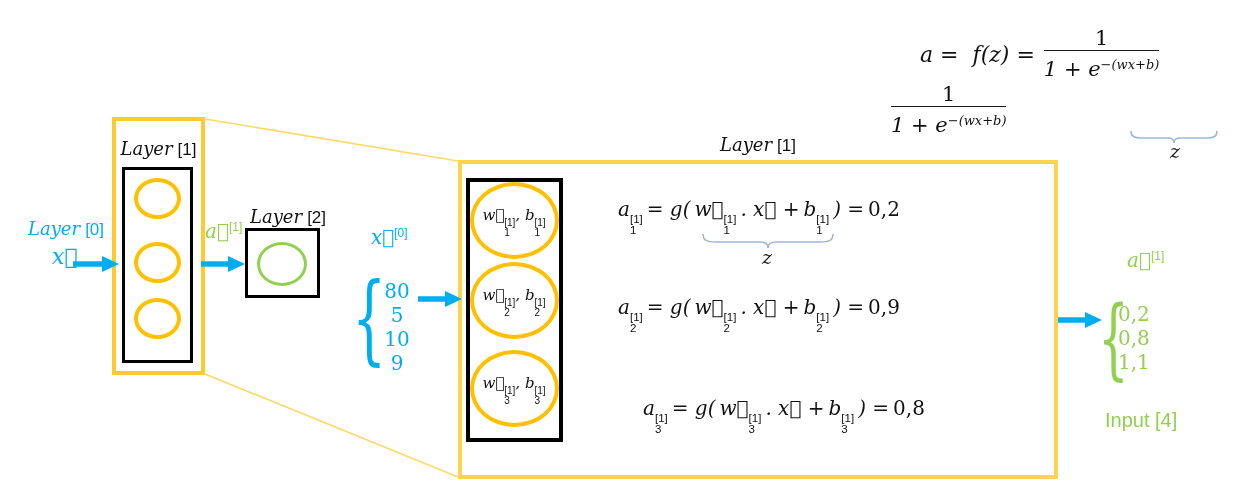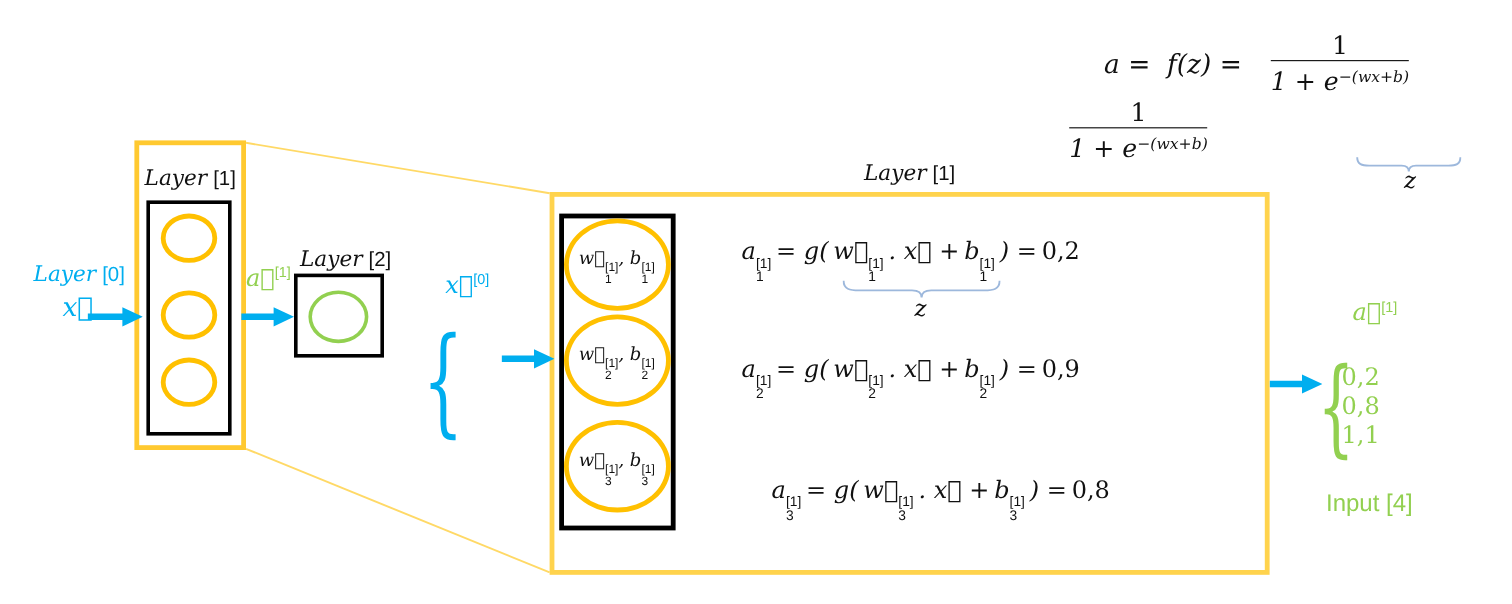--- a/index.html
+++ b/index.html
@@ -44,21 +44,21 @@
   .vals span { display:block; }
   .sans { font-family:"Liberation Sans", sans-serif; }
 
   .nlabel { width:100px; text-align:center; font-size:15px; white-space:nowrap; }
   .nlabel .scripts { font-size:10px; line-height:9.5px; vertical-align:-6px; }
 
   .eq { font-size:20px; white-space:nowrap; }
   .eq .t { margin:0 4px; }
   .zlab { font-size:19px; font-style:italic; }
 
-  .fline { display:flex; align-items:center; gap:24px; font-size:22px; white-space:pre;text-align:center; }
+  .fline { display:flex; align-items:center; gap:9px; font-size:22px; white-space:pre;text-align:center; }
   .frac { display:inline-flex; flex-direction:column; align-items:center; }
   .frac .num { font-size:21px; line-height:22px; }
   .frac .bar { align-self:stretch; height:0; border-top:1.8px solid #1a1a1a; margin:1px 0; }
   .frac .den { font-size:21px; line-height:26px; white-space:pre; }
   .exp { font-size:13px; vertical-align:7px; }
 
   .connector { stroke:var(--yellow-light,#FFD966); stroke-width:1.6; }
   .arrow-line { stroke:var(--blue,#00AEEF); stroke-width:5.5; }
   .arrow-head { fill:var(--blue,#00AEEF); }
   .ubrace { stroke:var(--underbrace-blue,#9DB8DC); stroke-width:1.6; fill:none; }
@@ -148,20 +148,26 @@
       </span><span class="math">, </span><span class="math">b</span><span class="scripts">
         <span>[1]</span>
         <span>3</span>
       </span>
   </div>
 
   <div class="abs blue" style="left:371px;top:225px;font-size:20px;">
     <span class="math">x⃗</span><span class="vsup">[0]</span>
   </div>
   <div class="abs brace blue" style="left:352px;top:268px;font-size:98px;line-height:100px;">{</div>
+  <div class="abs vals blue" style="left:378px;top:279px;width:38px;">
+    <span>80</span>
+    <span>5</span>
+    <span>10</span>
+    <span>9</span>
+  </div>
   <svg class="abs" style="left:418px;top:290px;" width="44" height="18">
     <line class="arrow-line" x1="0" y1="9" x2="29" y2="9"></line>
     <polygon class="arrow-head" points="27,1 44,9 27,17"></polygon>
   </svg>
 
   <div class="abs eq" style="left:618px;top:197px;">
     <span class="math">a</span><span class="scripts">
         <span>[1]</span>
         <span>1</span>
       </span><span class="math t">= g(</span><span class="math">w⃗</span><span class="scripts">

